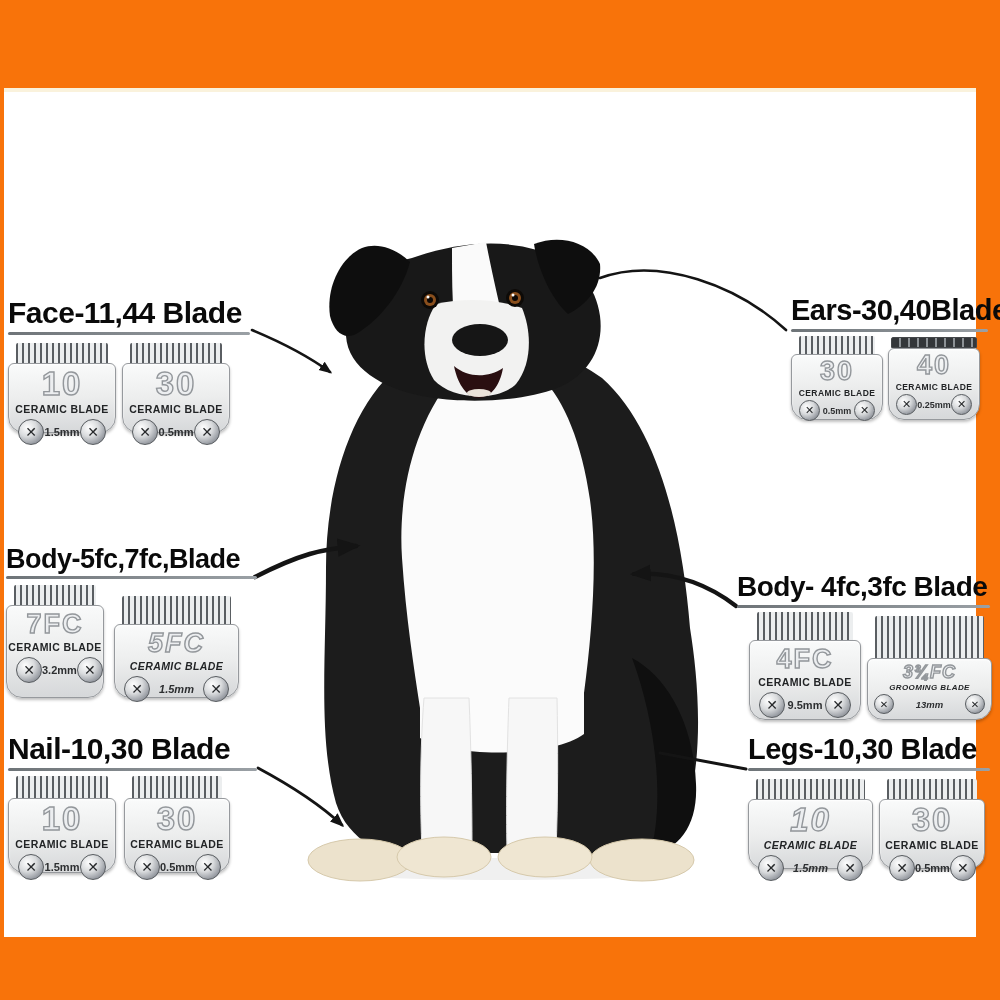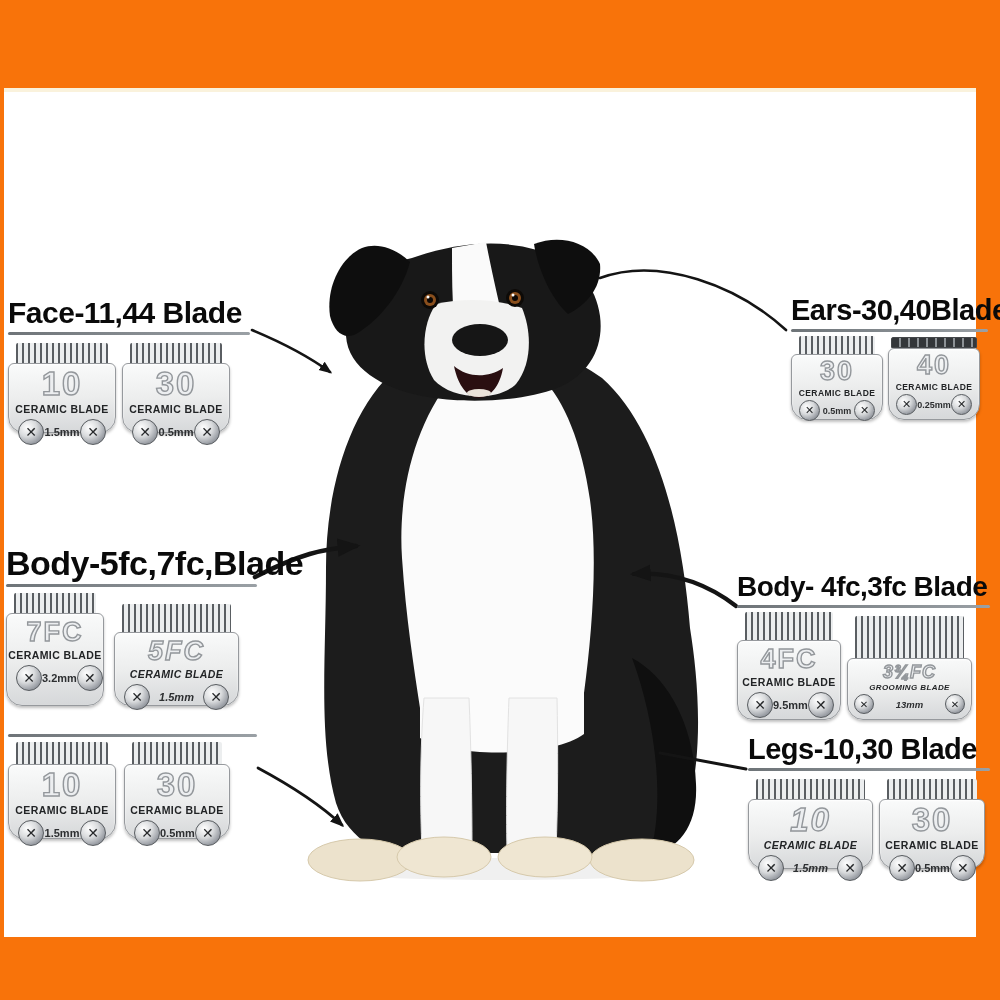--- a/index.html
+++ b/index.html
@@ -30,21 +30,21 @@
   .g-face .glabel{font-size:30px;}
   .g-face .rule{width:242px;margin-top:2px;}
   .g-face .blades{margin-top:8px;gap:6px;}
 
   .g-ears{left:791px;top:294px;width:200px;}
   .g-ears .glabel{font-size:29px;}
   .g-ears .rule{width:197px;margin-top:3px;}
   .g-ears .blades{margin-top:4px;gap:5px;}
 
   .g-bodyleft{left:6px;top:544px;width:256px;}
-  .g-bodyleft .glabel{font-size:34px;text-align:center;}
+  .g-bodyleft .glabel{font-size:27px;}
   .g-bodyleft .rule{width:251px;margin-top:2px;}
   .g-bodyleft .blades{margin-top:6px;gap:10px;}
 
   .g-bodyright{left:737px;top:571px;width:256px;}
   .g-bodyright .glabel{font-size:28px;}
   .g-bodyright .rule{width:253px;margin-top:3px;}
   .g-bodyright .blades{margin-top:4px;gap:6px;}
 
   .g-nail{left:8px;top:732px;width:252px;}
   .g-nail .glabel{font-size:30px;}
@@ -59,21 +59,21 @@
   
   .blade{margin:0;display:flex;flex-direction:column;}
   .teeth{margin:0 8px;background:repeating-linear-gradient(90deg,#5A5E62 0 2px,#ECEEEF 2px 6px);
          border-radius:2px 2px 0 0;}
   .teeth.bar{margin:0 3px;height:11px !important;border:1px solid #44474A;box-sizing:border-box;
              background:repeating-linear-gradient(90deg,#34373A 0 7px,#8D9296 7px 9px);}
   .t18{height:18px;} .t20{height:20px;} .t22{height:22px;} .t28{height:28px;} .t42{height:42px;}
   .bladebody{border:1px solid #96999D;border-radius:6px 6px 16px 16px;box-sizing:border-box;
              background:linear-gradient(178deg,#FAFBFB 0%,#ECEDED 50%,#D5D7D9 100%);
              box-shadow:inset 0 1px 2px #ffffff,0 2px 3px rgba(0,0,0,0.25);}
-  .w92{width:92px;} .w98{width:98px;} .w104{width:125px;font-style:italic;} .w106{width:106px;} .w108{width:108px;} .w110{width:104px;}
+  .w92{width:92px;} .w98{width:98px;} .w104{width:125px;font-style:italic;} .w106{width:106px;} .w108{width:108px;} .w110{width:112px;margin-left:12px;}
   .h62{height:62px;} .h66{height:66px;} .h70{height:70px;} .h72{height:72px;} .h74{height:74px;}
   .h75{height:75px;} .h80{height:80px;} .h82{height:93px;}
   .bnum{font-size:33px;font-weight:bold;text-align:center;line-height:1;margin-top:3px;
         color:#ECEEF0;-webkit-text-stroke:1.4px #93979B;letter-spacing:2px;}
   .fcnum .bnum{font-size:27px;margin-top:5px;}
   .btype{text-align:center;font-size:10.5px;font-weight:bold;color:#222426;letter-spacing:0.4px;margin-top:3px;white-space:nowrap;}
   .brow{display:flex;align-items:center;justify-content:space-between;padding:0 9px;margin-top:4px;}
   .screw{width:26px;height:26px;border-radius:50%;flex:0 0 auto;
          background:radial-gradient(circle at 35% 32%,#FFFFFF 0%,#D9DBDD 40%,#9599A0 75%,#6C7076 100%);
          border:1px solid #585C60;box-sizing:border-box;display:flex;align-items:center;justify-content:center;
@@ -272,20 +272,21 @@
             <span class="screw">✕</span>
             <span class="bsize">13mm</span>
             <span class="screw">✕</span>
           </div>
         </div>
       </figure>
     </div>
   </section>
 
   <section class="group g-nail">
+    <h2 class="glabel">Nail-10,30 Blade</h2>
     <div class="rule"></div>
     <div class="blades">
       <figure class="blade w108">
         <div class="teeth t22"></div>
         <div class="bladebody h75">
           <div class="bnum">10</div>
           <div class="btype">CERAMIC BLADE</div>
           <div class="brow">
             <span class="screw">✕</span>
             <span class="bsize">1.5mm</span>

